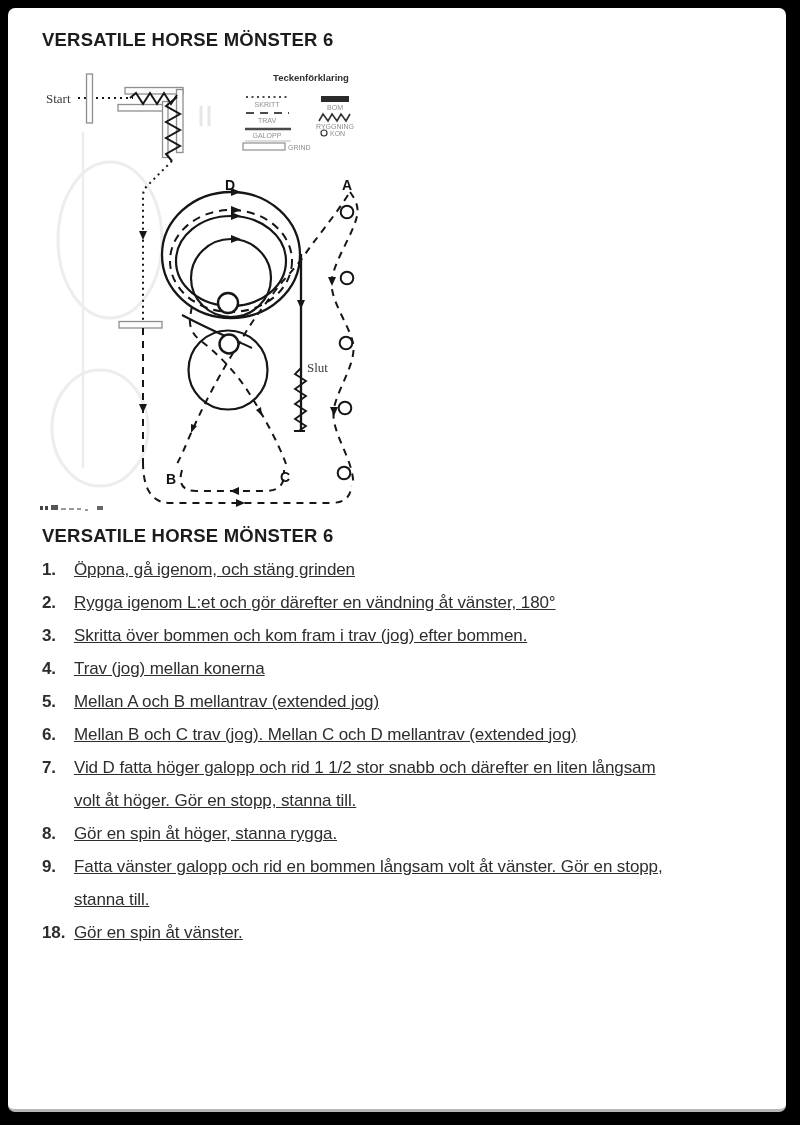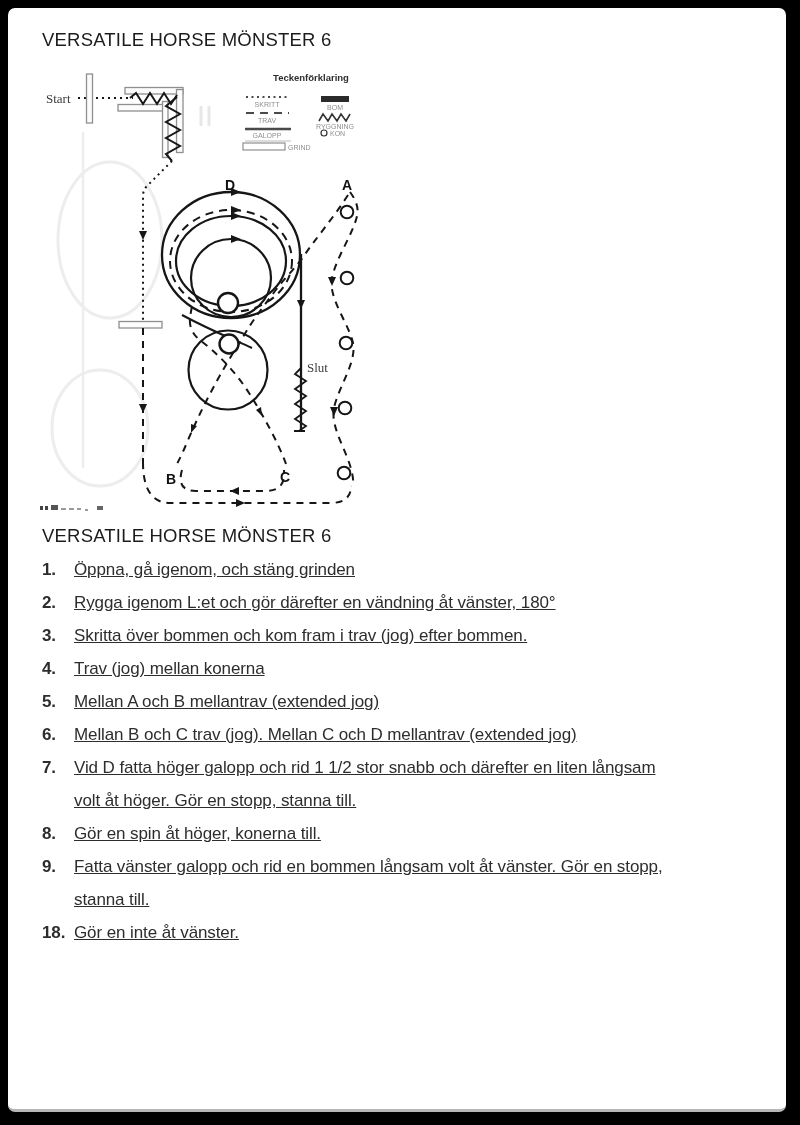--- a/index.html
+++ b/index.html
@@ -13,21 +13,21 @@
     position:absolute; left:8px; top:8px;
     width:778px; height:1104px;
     background:#ffffff;
     border-radius:7px;
     border-bottom:3px solid #b6b6b6;
     box-sizing:border-box;
     overflow:hidden;
   }
   .doc-title {
     position:absolute;
-    font-weight:normal;
+    font-weight:bold;
     font-size:18.5px;
     letter-spacing:.2px;
     color:#1c1c1c;
     white-space:nowrap;
   }
   .title-top  { left:34px; top:21px;  }
   .title-list { left:34px; top:517px; }
   .diagram-svg { position:absolute; left:22px; top:50px; }
   .instr-list {
     position:absolute; left:34px; top:545px; width:720px;
@@ -191,26 +191,26 @@
         <span class="instr-num">6.</span>
         <span class="instr-txt">Mellan B och C trav (jog). Mellan C och D mellantrav (extended jog)</span>
       </li>
     <li>
         <span class="instr-num">7.</span>
         <span class="instr-txt">Vid D fatta höger galopp och rid 1 1/2 stor snabb och därefter en liten långsam
 volt åt höger. Gör en stopp, stanna till.</span>
       </li>
     <li>
         <span class="instr-num">8.</span>
-        <span class="instr-txt">Gör en spin åt höger, konerna till.</span>
+        <span class="instr-txt">Gör en spin åt höger, stanna rygga.</span>
       </li>
     <li>
         <span class="instr-num">9.</span>
         <span class="instr-txt">Fatta vänster galopp och rid en bommen långsam volt åt vänster. Gör en stopp,
 stanna till.</span>
       </li>
     <li>
         <span class="instr-num">18.</span>
-        <span class="instr-txt">Gör en inte åt vänster.</span>
+        <span class="instr-txt">Gör en spin åt vänster.</span>
       </li>
   </ol>
 
 </div>
 
 </body></html>

